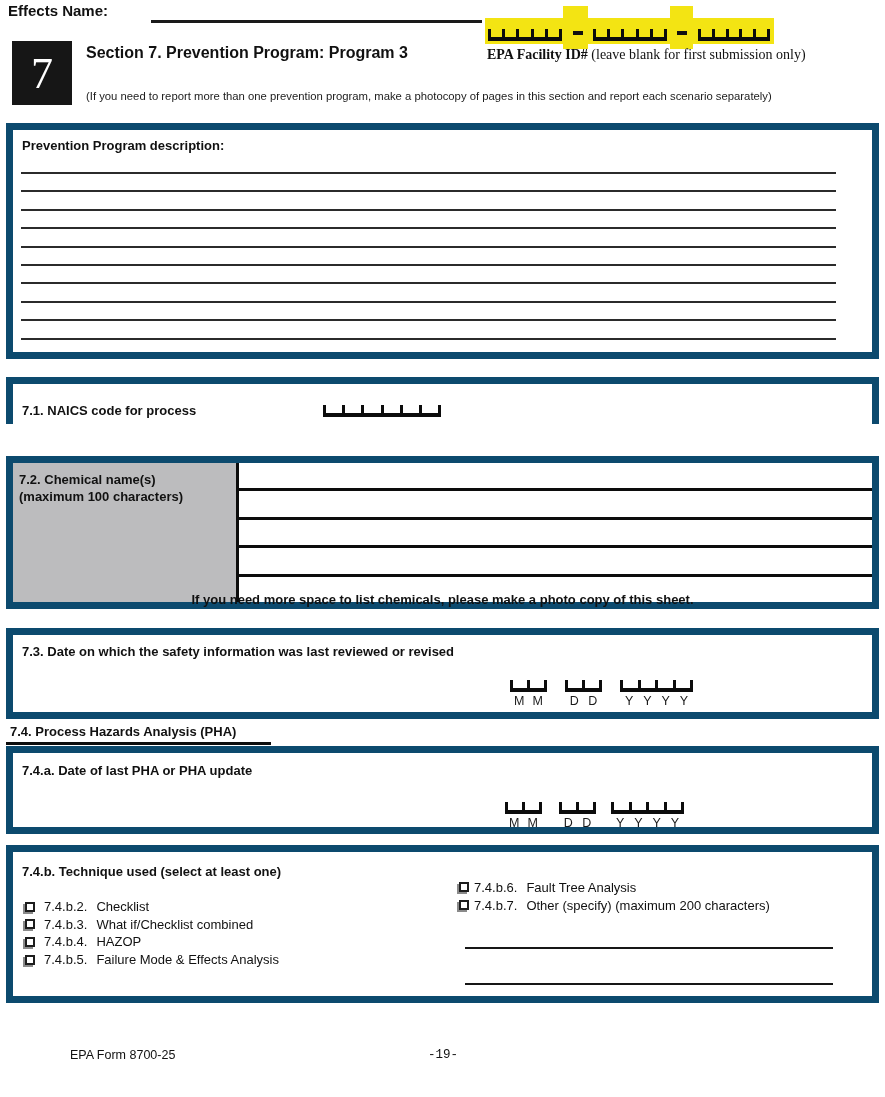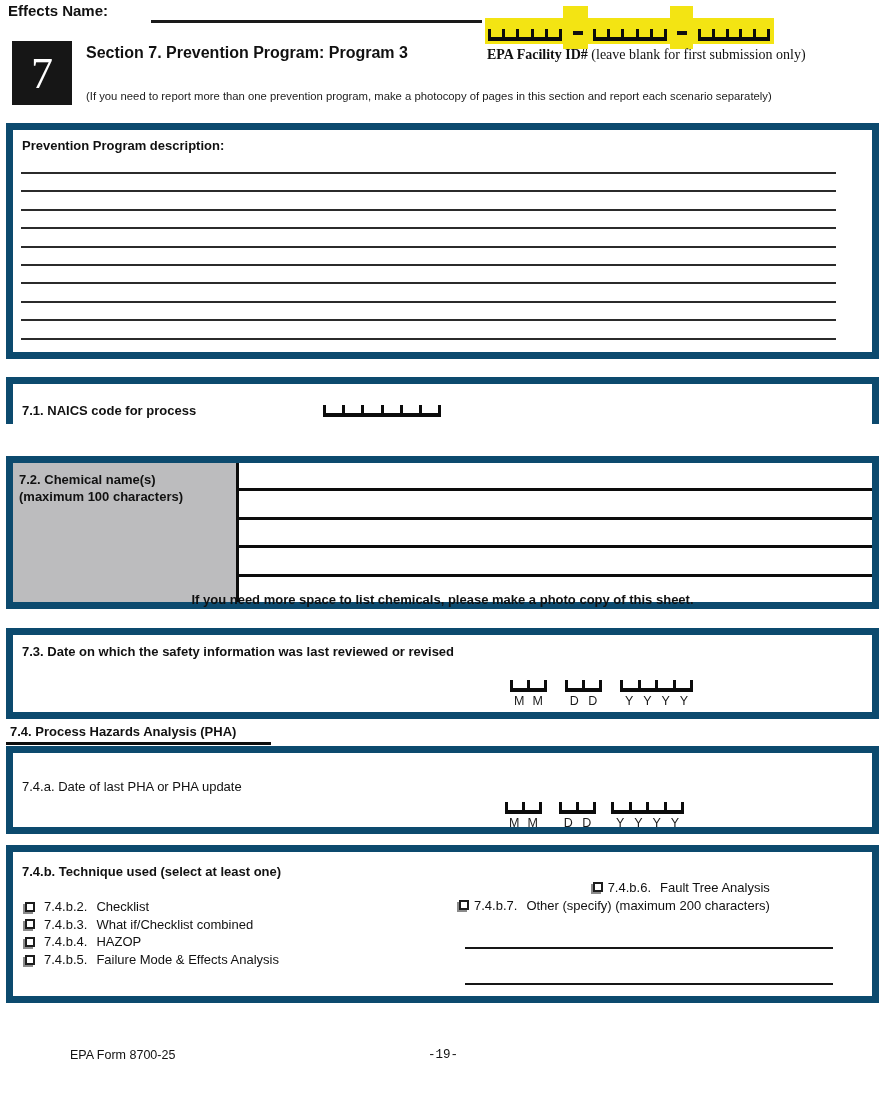--- a/index.html
+++ b/index.html
@@ -76,21 +76,21 @@
              font-size:12.5px; color:#1a1a1a; }
 
   .q74-label { left:10px; top:724px; font-size:13px; font-weight:bold; }
   .q74-underline { left:6px; top:742px; width:265px; height:3px; background:#0e0e0e; }
 
   .q74b-box { top:845px; height:158px; }
   .optlist { position:absolute; font-size:13px; }
   .optlist-left  { left:12px;  top:46px; }
   .optlist-right { left:446px; top:26px; }
   .opt { display:flex; align-items:center; height:17.6px; white-space:nowrap; }
-  .optlist-right .opt { height:18px;justify-content:flex-end; }
+  .optlist-right .opt { height:18px; }
   .chk { display:inline-block; width:10px; height:10px; border:2px solid #1d1d1d;
          background:#fff; box-shadow:-2px 2px 0 #8a8a8a; margin-right:9px; flex:0 0 auto; }
   .opt .oid { margin-right:9px; }
   .blankline { position:absolute; left:452px; width:368px; height:2px; background:#161616; }
   .blankline1 { top:95px; }
   .blankline2 { top:131px; }
 
   .footer-form { left:70px;  top:1048px; font-size:12.5px; }
   .footer-page { left:428px; top:1048px; font-size:12.5px;font-family:Liberation Mono, monospace; }
 </style>
@@ -255,21 +255,21 @@
           <span>Y</span>
           <span>Y</span>
       </div>
     </div>
   </div>
 
   <div class="abs q74-label">7.4.  Process Hazards Analysis (PHA)</div>
   <div class="abs q74-underline"></div>
 
   <div class="formbox q74a-box">
-    <div class="box-label" style="top:26px; font-weight:normal">7.4.a.  Date of last PHA or PHA update</div>
+    <div class="box-label" style="top:10px; font-weight:bold">7.4.a.  Date of last PHA or PHA update</div>
     <div class="dategroup dg-mm" style="left:492px; top:49px">
       <div class="comb">
           <i class="tick"></i>
           <i class="cell"></i>
           <i class="tick"></i>
           <i class="cell"></i>
           <i class="tick"></i>
         </div>
       <div class="letters">
         <span>M</span>

